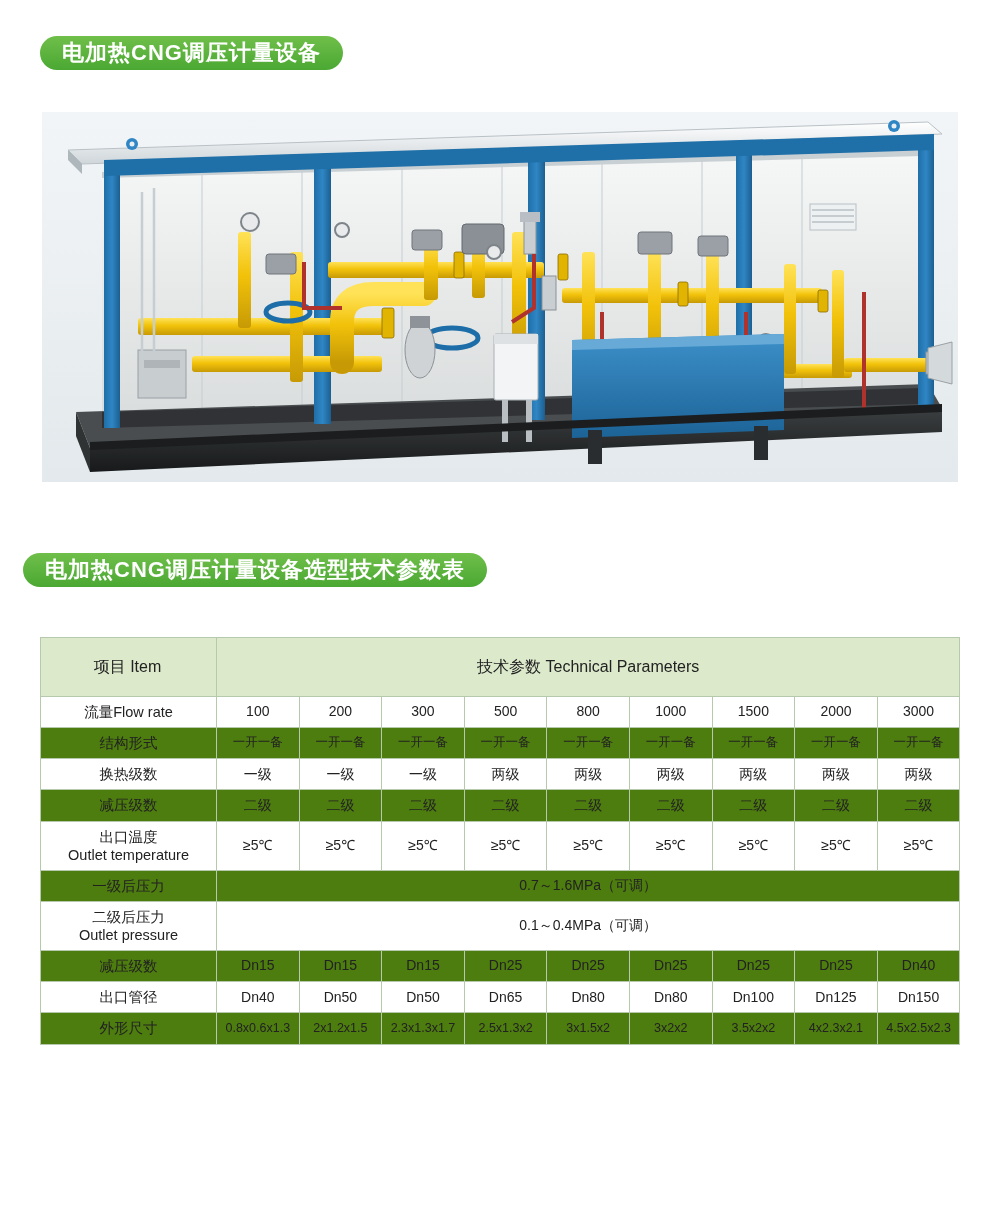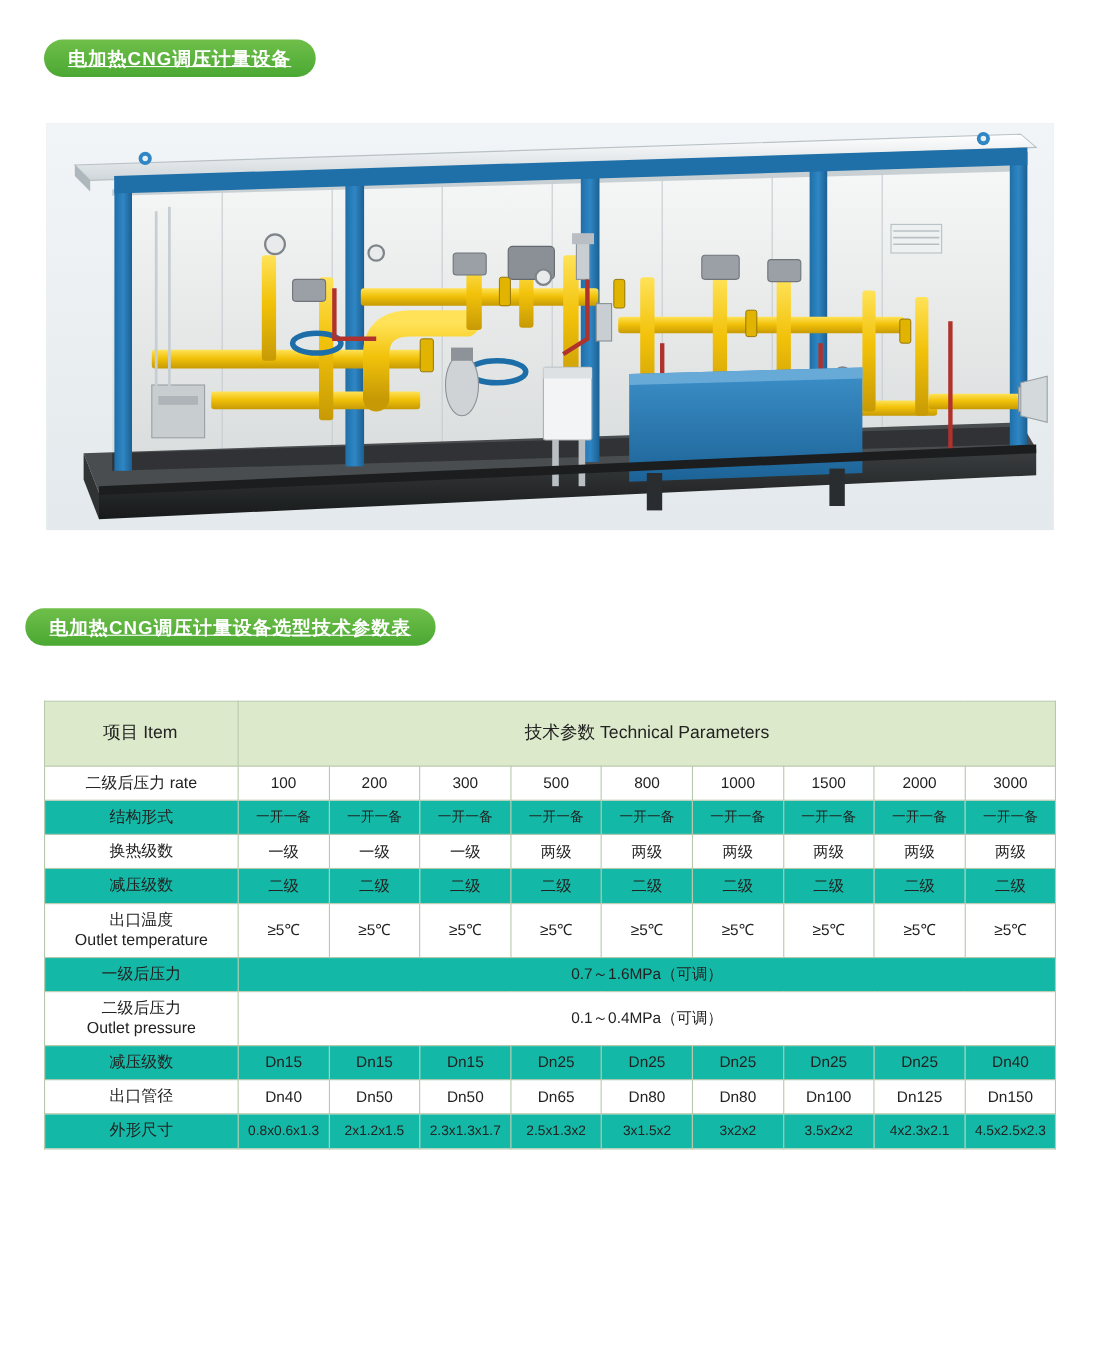--- a/index.html
+++ b/index.html
@@ -16,29 +16,28 @@
     overflow: hidden;
   }
 
   
   .pill {
     position: absolute;
     height: 34px;
     border-radius: 17px;
     background: linear-gradient(180deg, #6fbf4a 0%, #4aa832 100%);
     color: #ffffff;
-    font-size: 17px;
+    font-size: 22px;
     font-weight: bold;
     letter-spacing: 1px;
     display: flex;
     align-items: center;
     padding: 0 22px;
     box-sizing: border-box;
     white-space: nowrap;
-    text-decoration: underline;
   }
   #pill-top  { left: 40px; top: 36px; }
   #pill-table{ left: 23px; top: 553px; }
 
   
   .photo-wrap {
     position: absolute;
     left: 42px;
     top: 112px;
     width: 916px;
@@ -68,21 +67,21 @@
     padding: 6px 2px;
     line-height: 1.25;
     color: #222;
   }
   td.lbl {
     text-align: left;
     padding-left: 14px;
     font-size: 14.5px;
     width: 176px;
   }
-  tr.green td { background: #14b8a6; margin-left: 37px; }
+  tr.green td { background: #4d7c0f; margin-left: 37px; }
   tr.white td { background: #ffffff; }
   tr.head td {
     background: #dceacb;
     font-size: 16px;
     height: 46px;
     text-align: center;
   }
   tr.head td.lbl { text-align: center; padding-left: 0; }
   .cell-sm { font-size: 12.5px; }
   .nowrap { white-space: nowrap; }
@@ -275,21 +274,21 @@
       <col span="9" style="width:82.6px">
     </colgroup>
     <tbody>
 
       <tr class="head">
         <td class="lbl">项目 Item</td>
         <td colspan="9">技术参数 Technical Parameters</td>
       </tr>
 
       <tr class="white">
-        <td class="lbl">二级后压力 rate</td>
+        <td class="lbl">流量Flow rate</td>
         <td>100</td>
         <td>200</td>
         <td>300</td>
         <td>500</td>
         <td>800</td>
         <td>1000</td>
         <td>1500</td>
         <td>2000</td>
         <td>3000</td>
       </tr>

